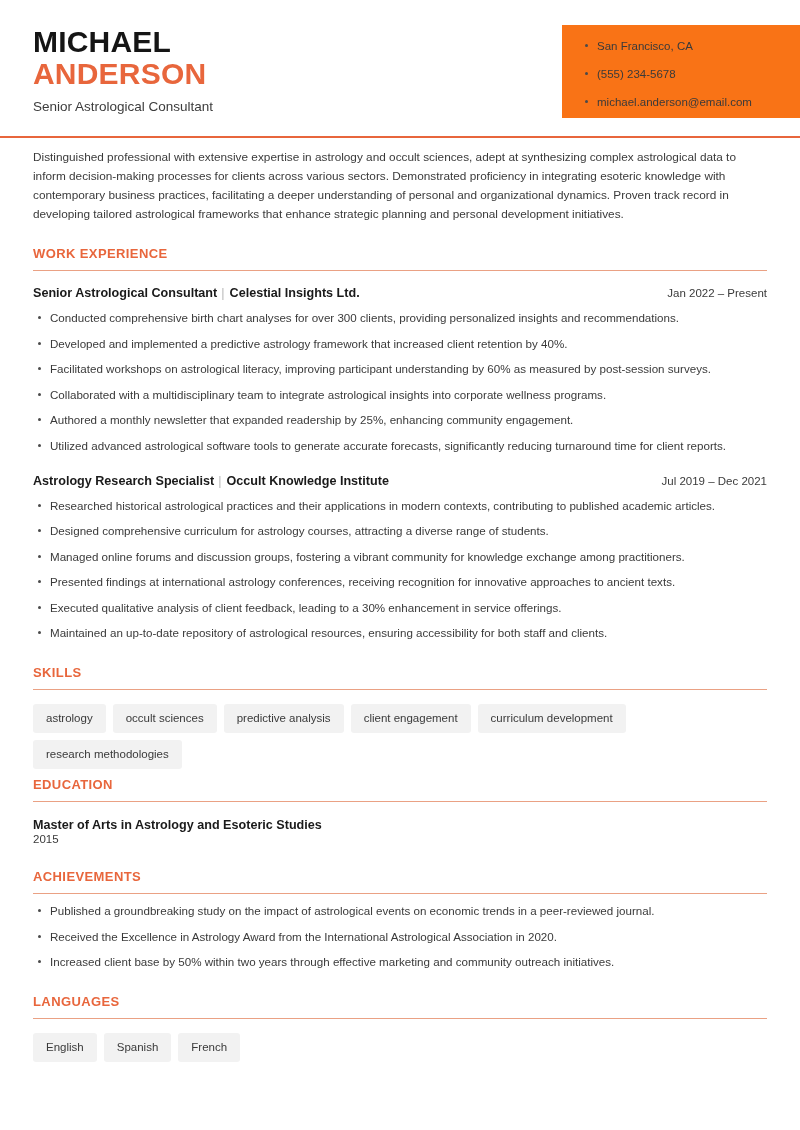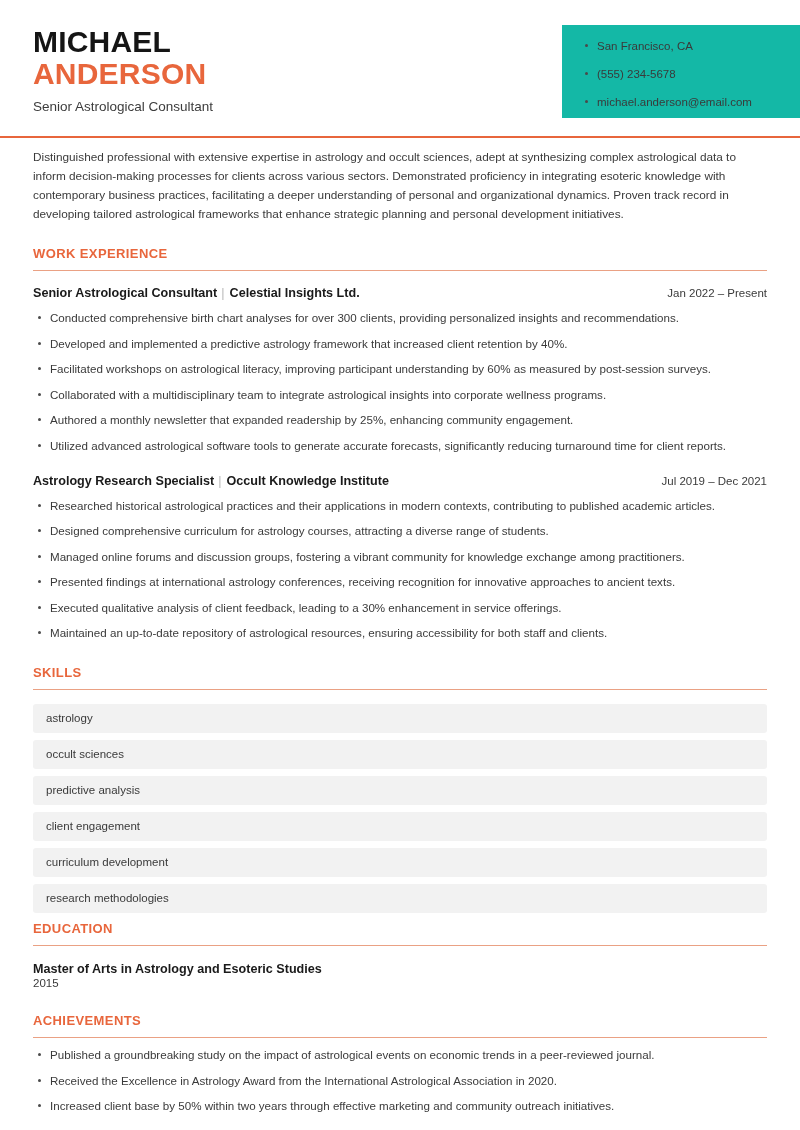--- a/index.html
+++ b/index.html
@@ -28,21 +28,21 @@
   .header {
     position: relative;
     height: 126px;
   }
   .contact-box {
     position: absolute;
     left: 562px;
     top: 25px;
     width: 238px;
     height: 93px;
-    background: #14b8a6;
+    background: #f97316;
     box-sizing: border-box;
     padding: 14px 0 0 22px;
   }
   .contact-list {
     list-style: none;
     margin: 0;
     padding: 0;
   }
   .contact-list li {
     position: relative;
@@ -171,21 +171,20 @@
     height: 3px;
     border-radius: 50%;
     background: #4a4a4a;
   }
 
   .pills {
     display: flex;
     flex-wrap: wrap;
     gap: 7px;
     margin-top: 14px;
-    flex-direction: column;
   }
   .pill {
     background: #f2f2f2;
     border-radius: 3px;
     padding: 7px 13px 8px 13px;
     font-size: 11.5px;
     color: #3a3a3a;
     line-height: 14px;
     white-space: nowrap;
   }

